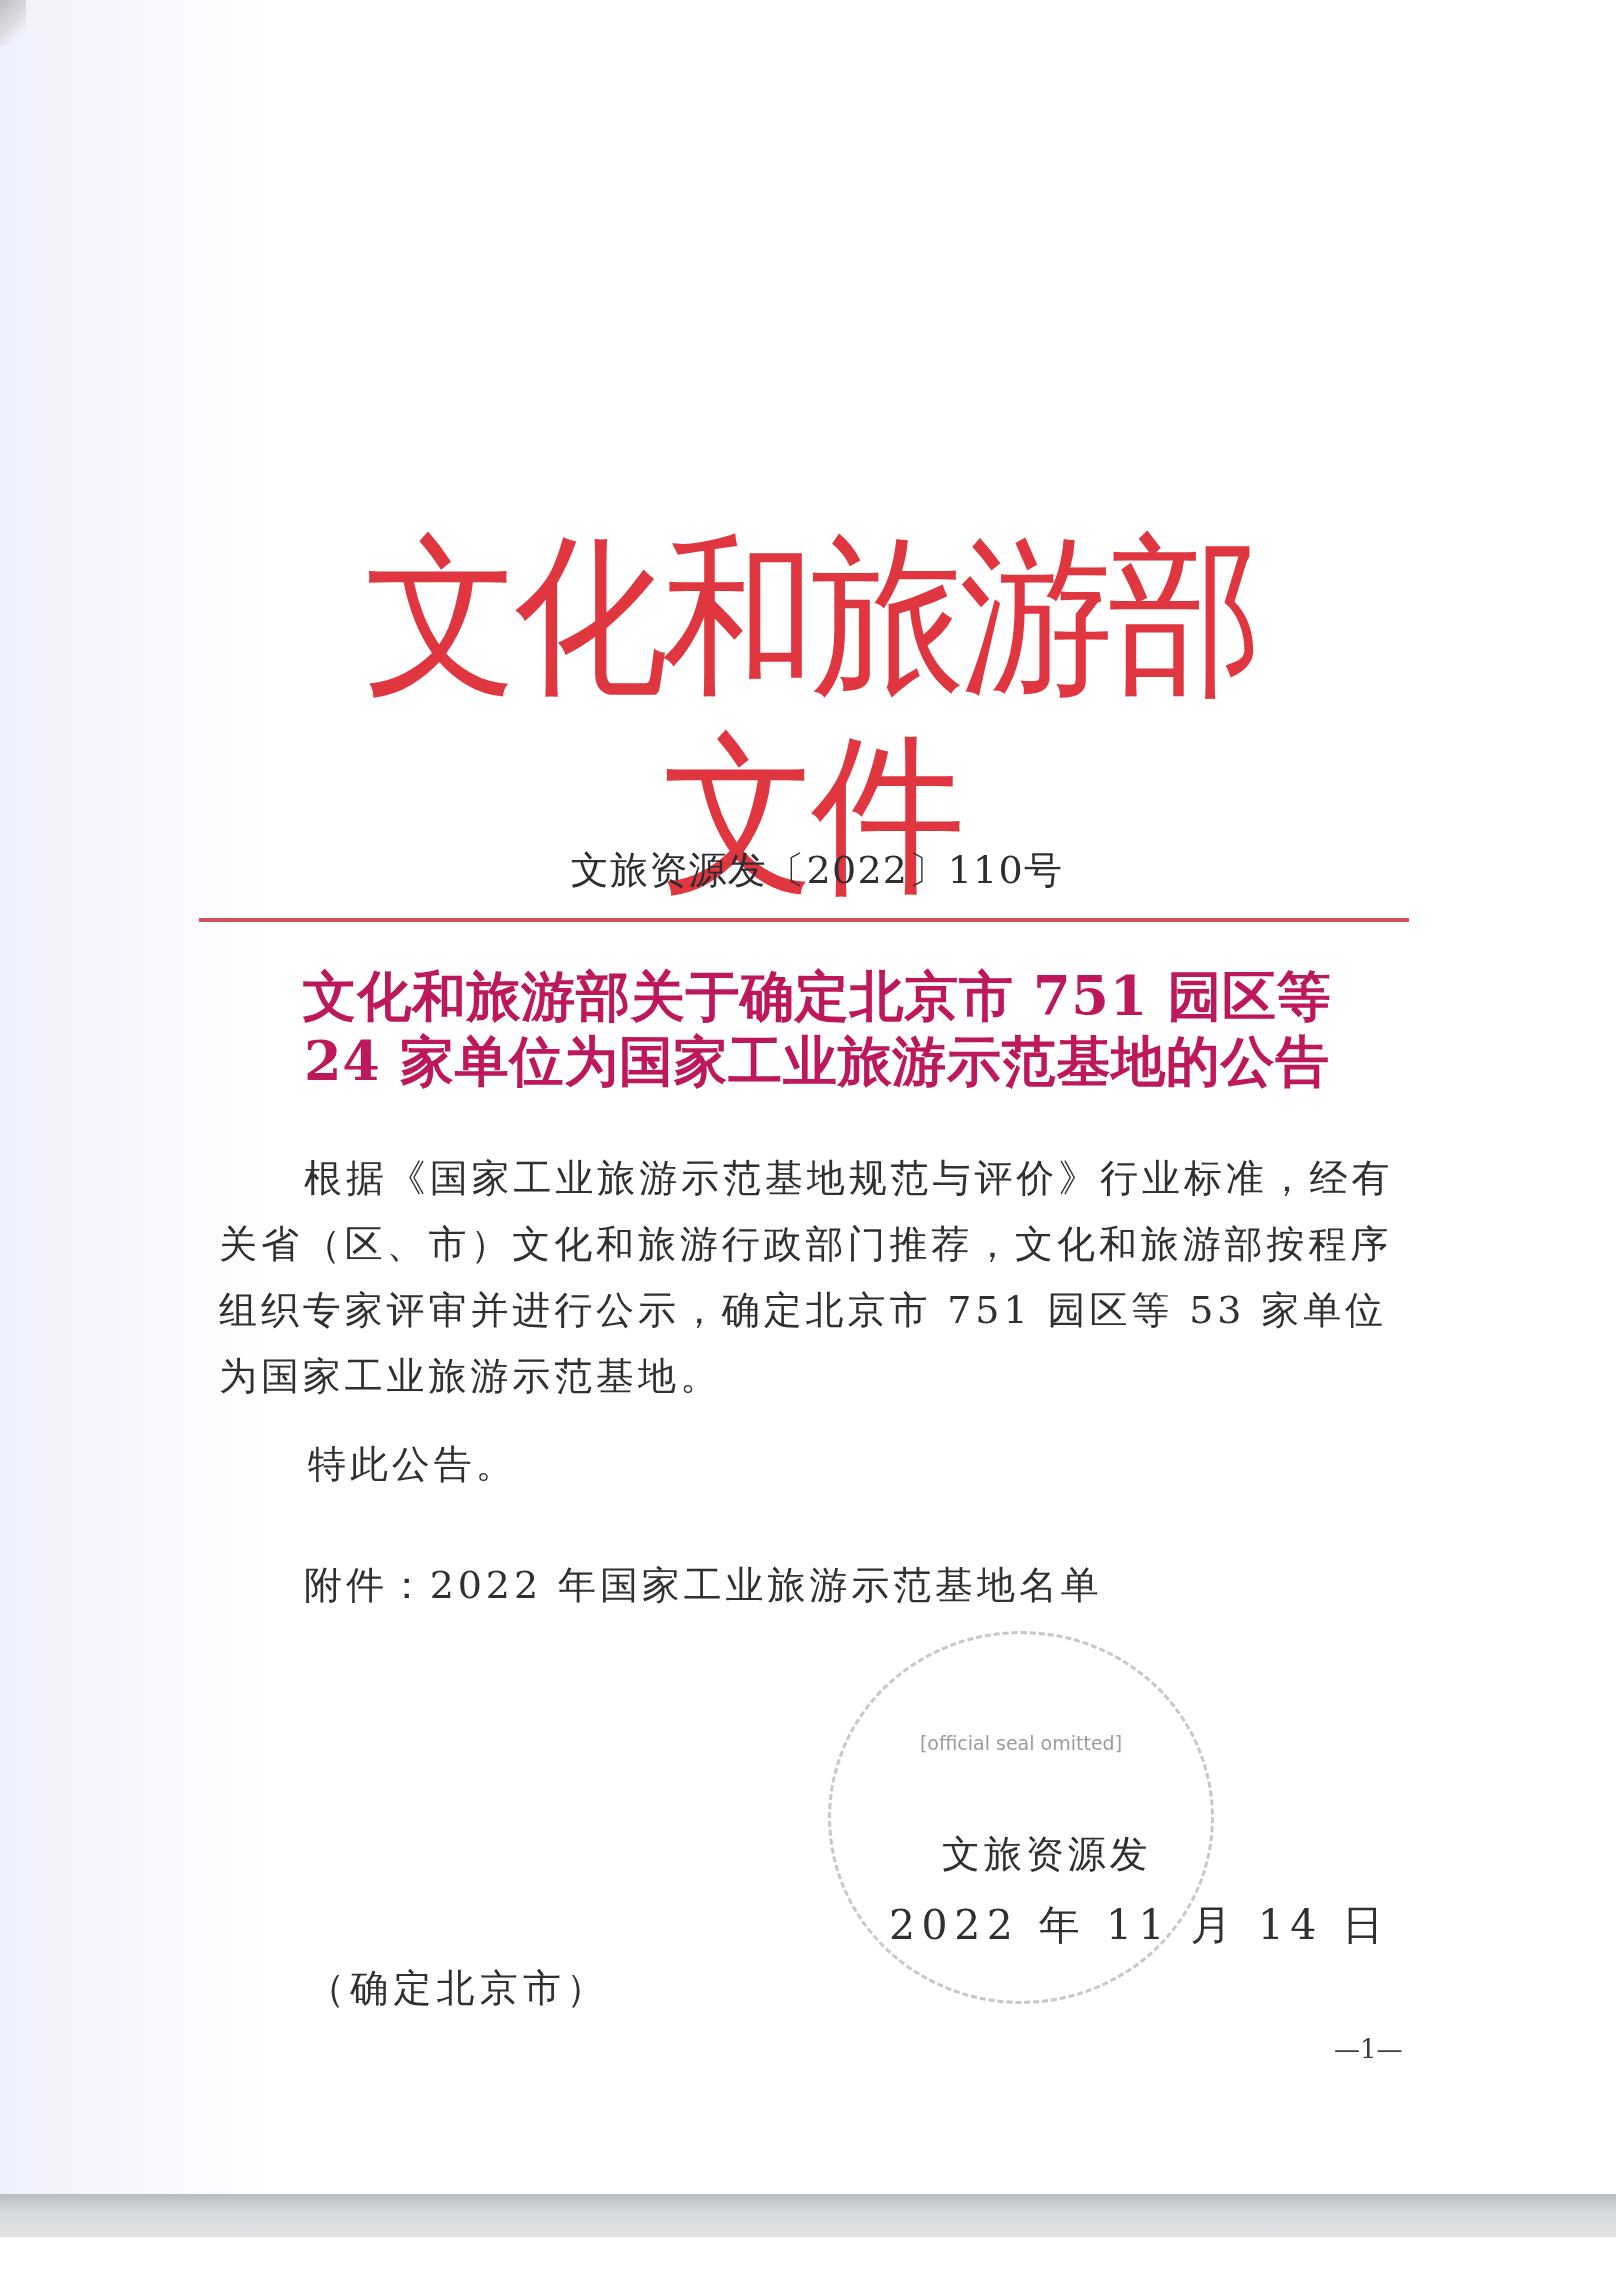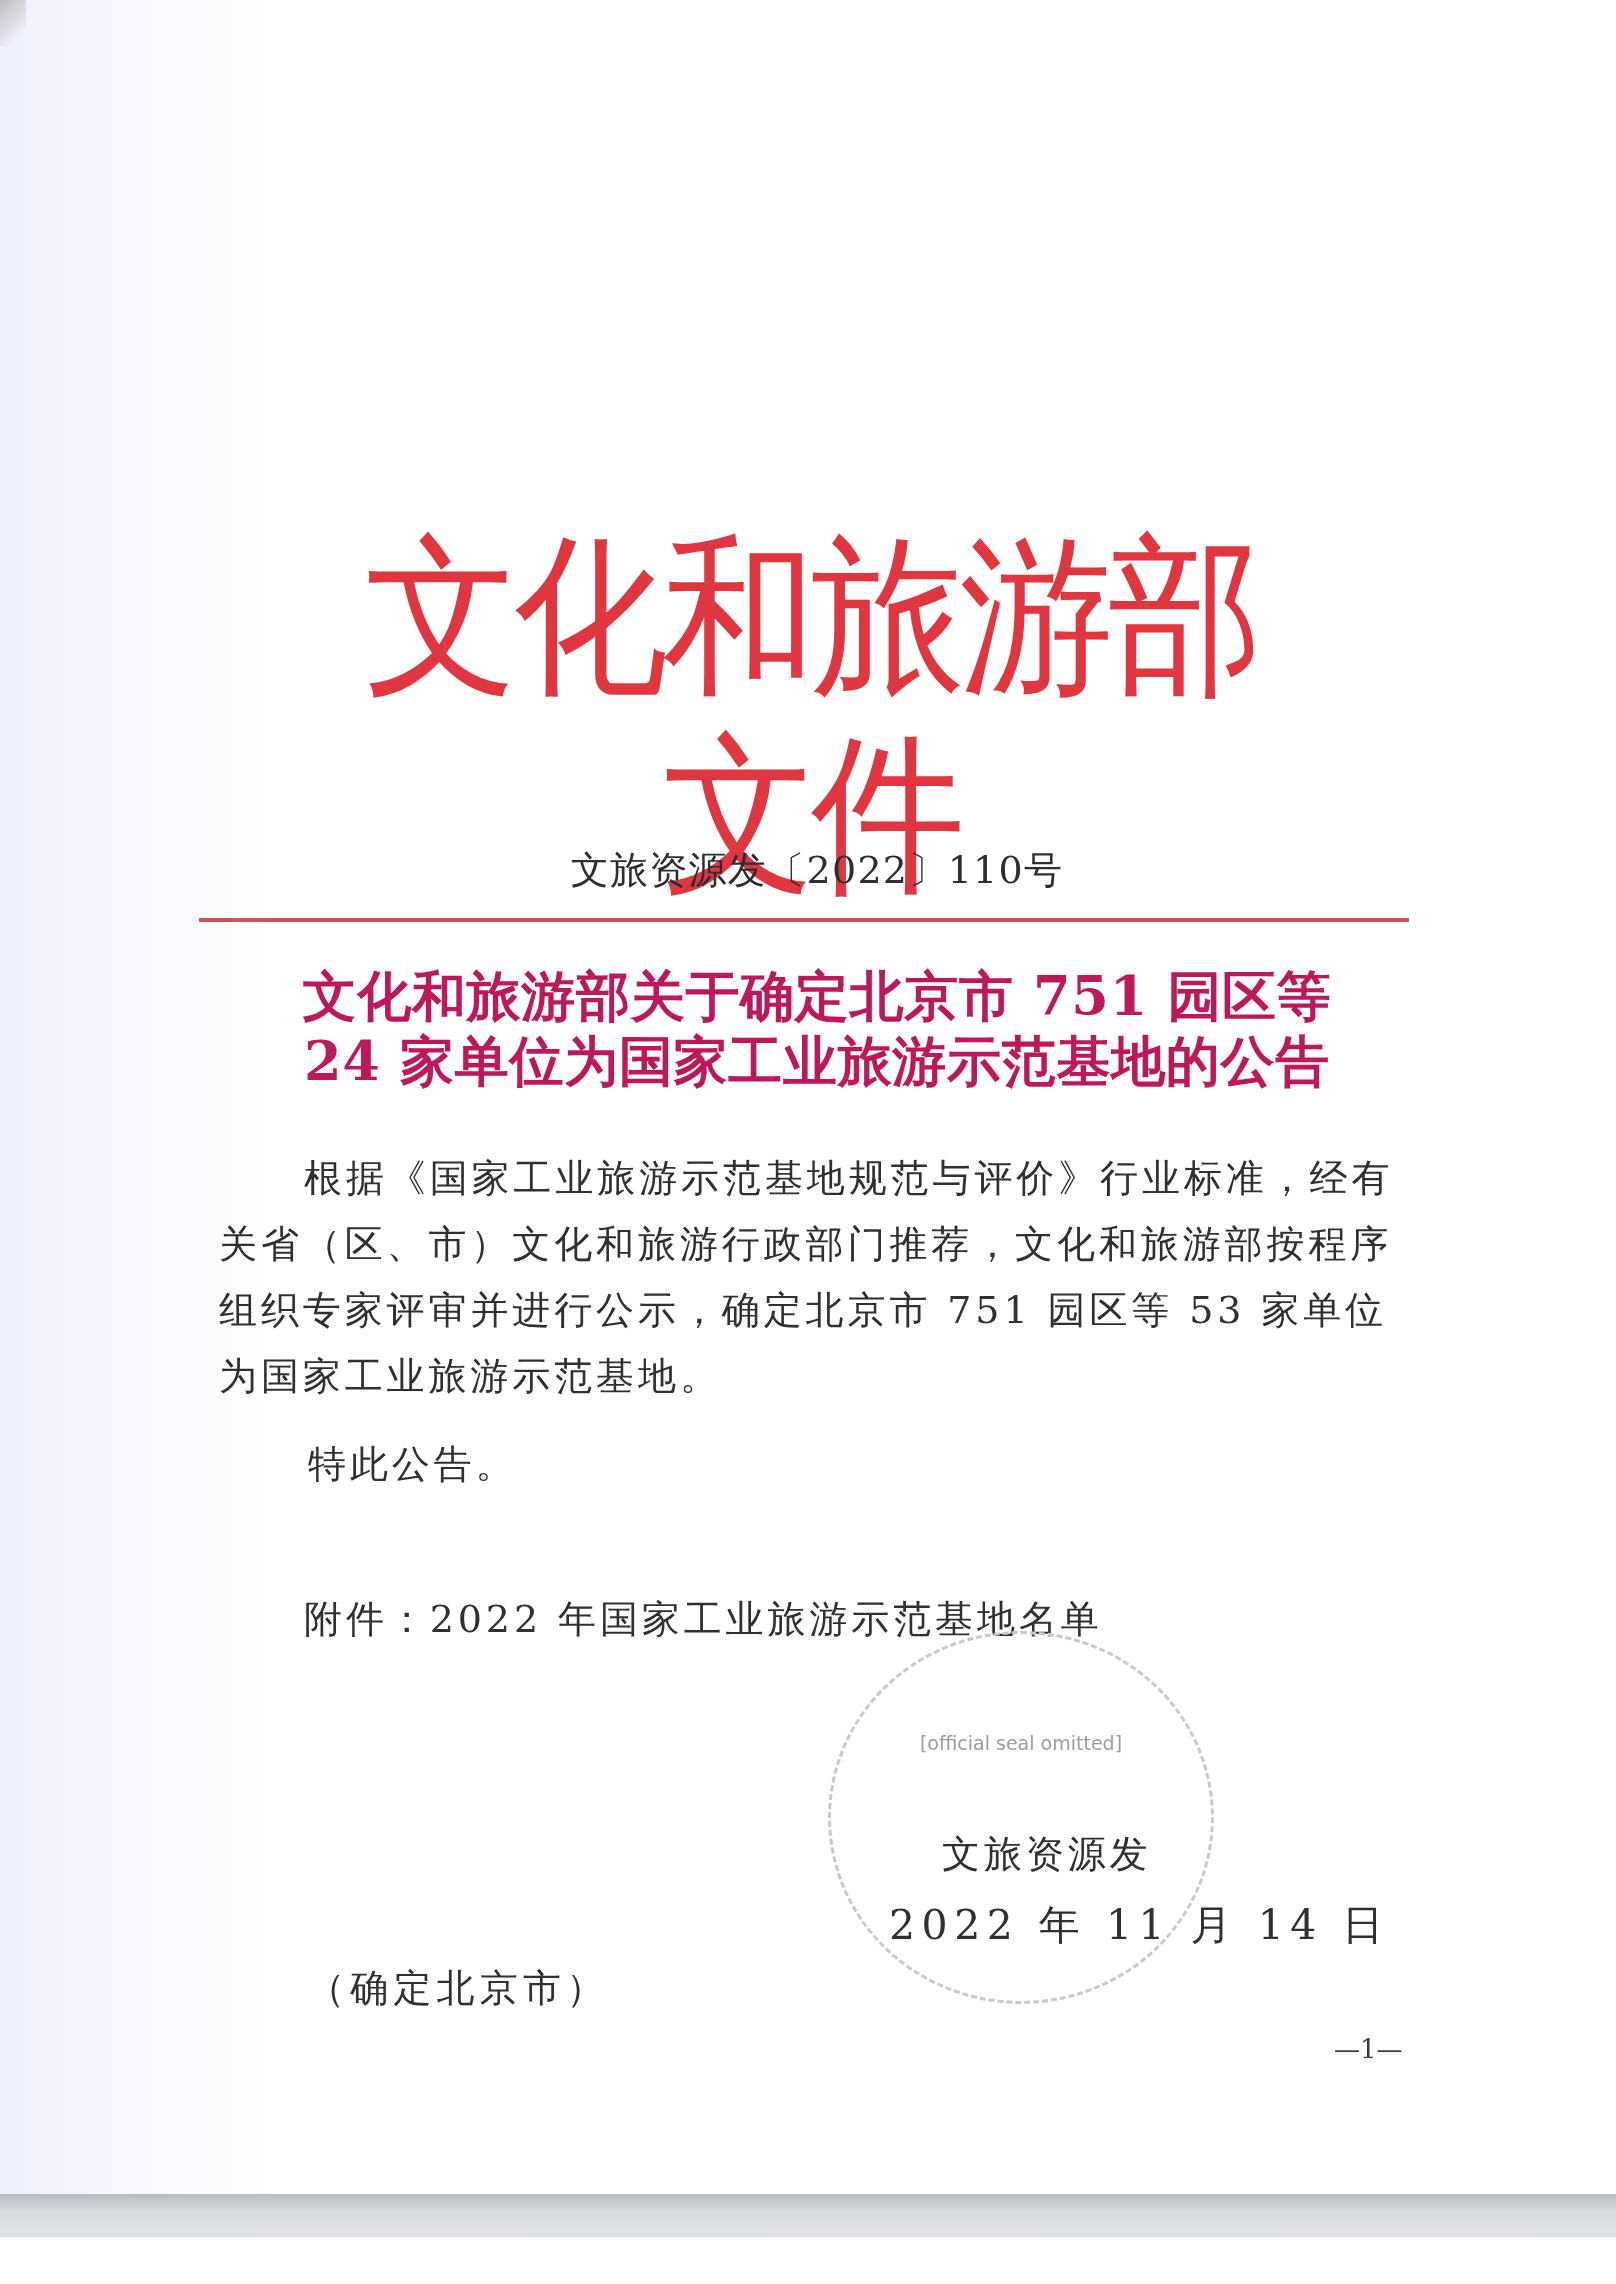--- a/index.html
+++ b/index.html
@@ -83,21 +83,21 @@
     .closing {
       position: absolute;
       left: 308px; top: 1435px;
       font-size: 38px; line-height: 59px;
       color: #2f2f34; letter-spacing: 3.9px;
     }
     .attachment {
       position: absolute;
       left: 304px; top: 1556px;
       font-size: 38px; line-height: 59px;
-      color: #2f2f34; letter-spacing: 3.9px; margin-top: 34px;
+      color: #2f2f34; letter-spacing: 3.9px;
     }
     .seal-placeholder {
       position: absolute;
       left: 828px; top: 1631px;
       width: 386px; height: 373px;
       border-radius: 50%;
       border: 3.9px dashed #c7c7cc;
       box-sizing: border-box;
       display: flex;
       align-items: flex-start;

